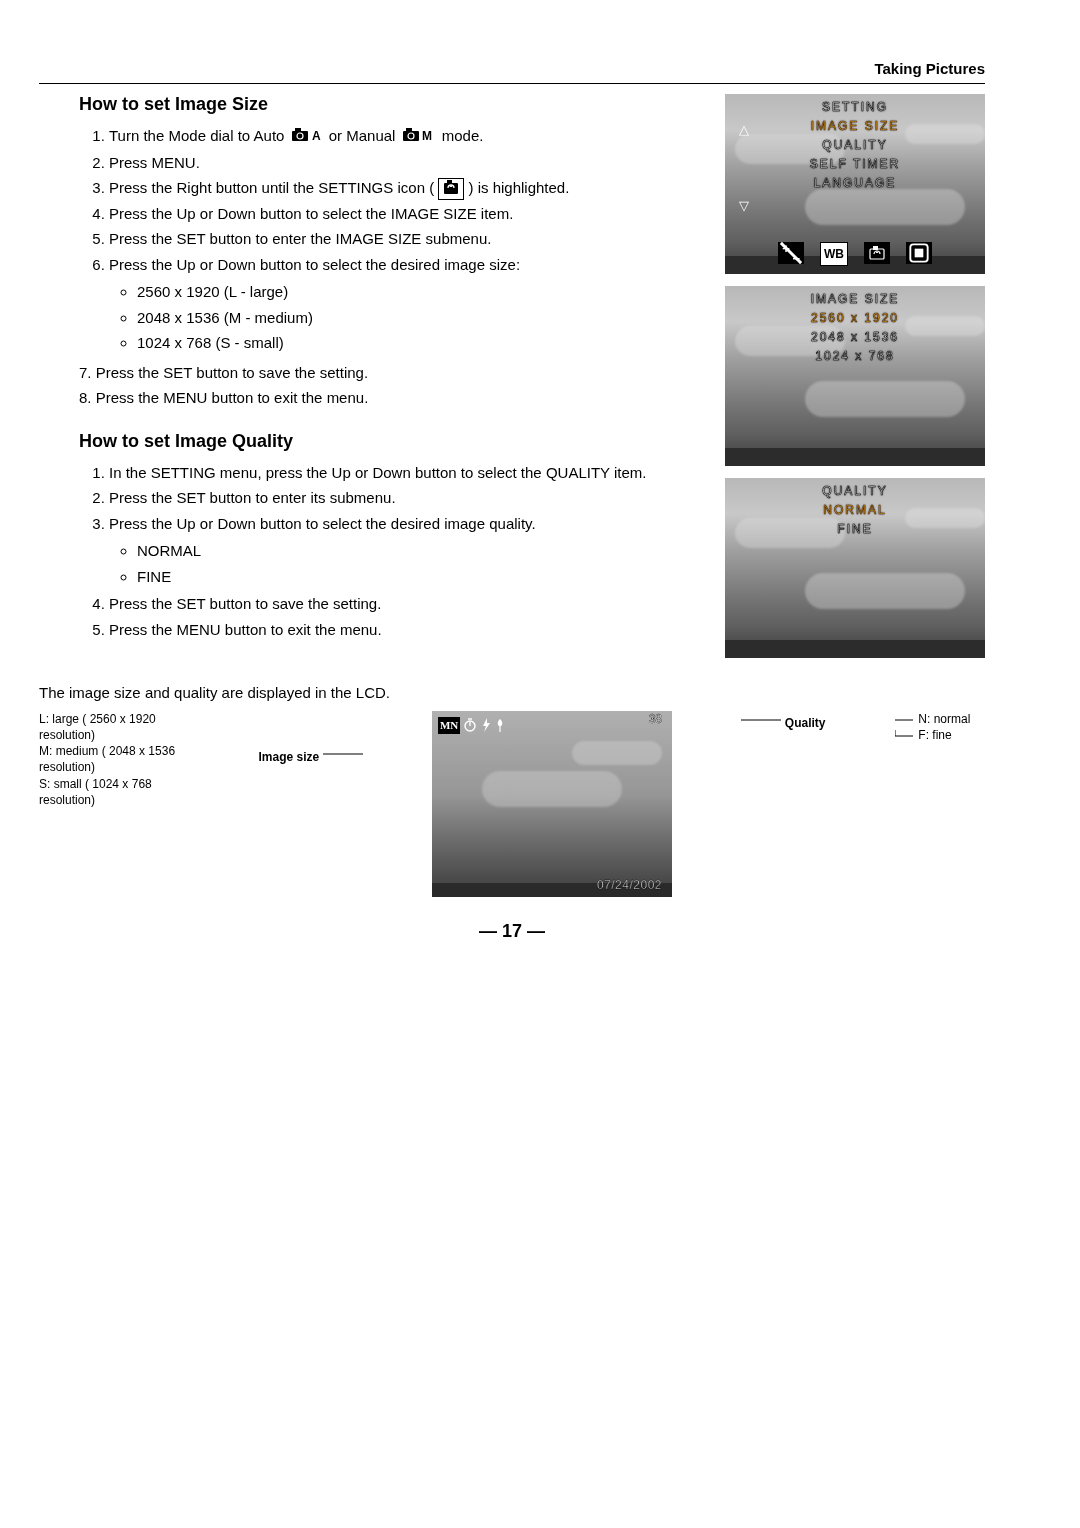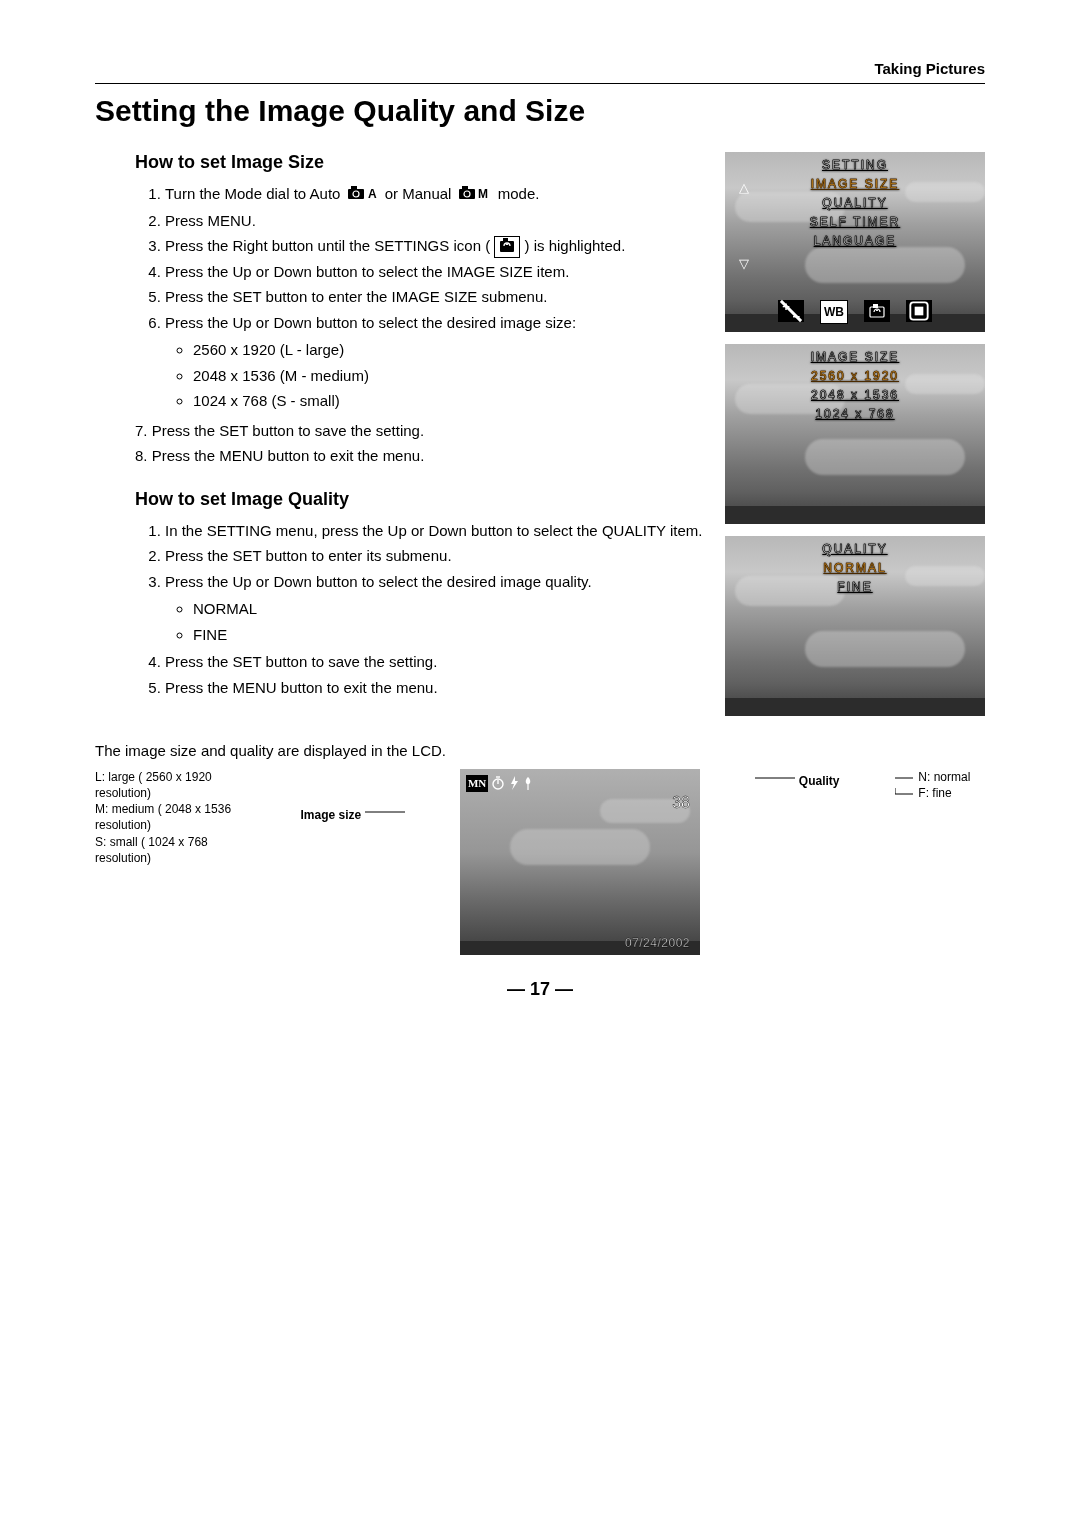--- a/index.html
+++ b/index.html
@@ -5,21 +5,21 @@
   body {
     font-family: Arial, Helvetica, sans-serif;
     font-size: 15px;
     color: #000;
     margin: 0;
     padding: 0;
     width: 1080px;
     background: #fff;
   }
   .page {
-    padding: 60px 95px 40px 95px;
+    padding: 60px 95px 40px 39px;
     box-sizing: border-box;
   }
   .header-right {
     text-align: right;
     font-family: "Arial Black", Arial, sans-serif;
     font-weight: 900;
     font-size: 15px;
     margin-bottom: 6px;
   }
   hr.top-rule {
@@ -98,21 +98,20 @@
     left: 0; right: 0;
     text-align: center;
     letter-spacing: 2px;
     font-size: 12px;
   }
   .menu-line {
     color: #fff;
     -webkit-text-stroke: 0.6px #000;
     text-shadow: 0 0 2px #000;
     margin-bottom: 5px;
-    text-decoration: underline;
   }
   .menu-line.sel {
     color: #ffb030;
     -webkit-text-stroke: 0.6px #4a2a00;
   }
   .arrow {
     position: absolute;
     color: #fff;
     font-size: 13px;
     left: 14px;
@@ -159,38 +158,37 @@
     height: 186px;
     background: linear-gradient(to bottom,#b0b0b0 0%, #969696 45%, #6b6b6b 70%, #3b3b3b 100%);
     position: relative;
     overflow: hidden;
   }
   .figure .center-lcd .cloud { position:absolute; background: rgba(220,220,220,0.35); border-radius: 40px; filter: blur(1px);}
   .figure .center-lcd .sea { position:absolute; bottom:0; left:0; right:0; height: 14px; background:#2a2a2a;}
   .hud-top { position:absolute; top:6px; left:6px; display:flex; align-items:center; gap:2px;}
   .hud-top .chip { background:#000; color:#fff; font-size:11px; font-weight:bold; padding:1px 2px;font-family:Liberation Serif, serif; }
   .hud-top svg { height:16px; }
-  .hud-count { position:absolute; top:23px; right:10px; color:#fff; font-size:16px; -webkit-text-stroke:0.4px #000;}
+  .hud-count { position:absolute; top:0; right:10px; color:#fff; font-size:12px; -webkit-text-stroke:0.4px #000;}
   .hud-date { position:absolute; bottom:4px; right:10px; color:#fff; font-size:12px; -webkit-text-stroke:0.4px #000; letter-spacing:0.5px;}
   .bold-small { font-weight: bold; font-size: 12px; }
   .pagenum {
     text-align: center;
     font-family: "Arial Black", Arial, sans-serif;
     font-weight: 900;
     font-size: 18px;
     margin-top: 24px;
   }
 </style>
 </head>
 <body>
 
 <div class="page">
   <div class="header-right">Taking Pictures</div>
   <hr class="top-rule">
-  <h1 class="title">Setting the Image Quality and Size</h1>
 
   <div class="columns">
     <div class="left">
       <h2 class="section">How to set Image Size</h2>
       <ol class="steps">
         <li>
           <span>Turn the Mode dial to Auto </span>
           <span class="cam-icon">
             <svg width="32" height="14" viewBox="0 0 32 14">
                 <rect x="1" y="3" width="16" height="10" rx="1" fill="#000"></rect>

